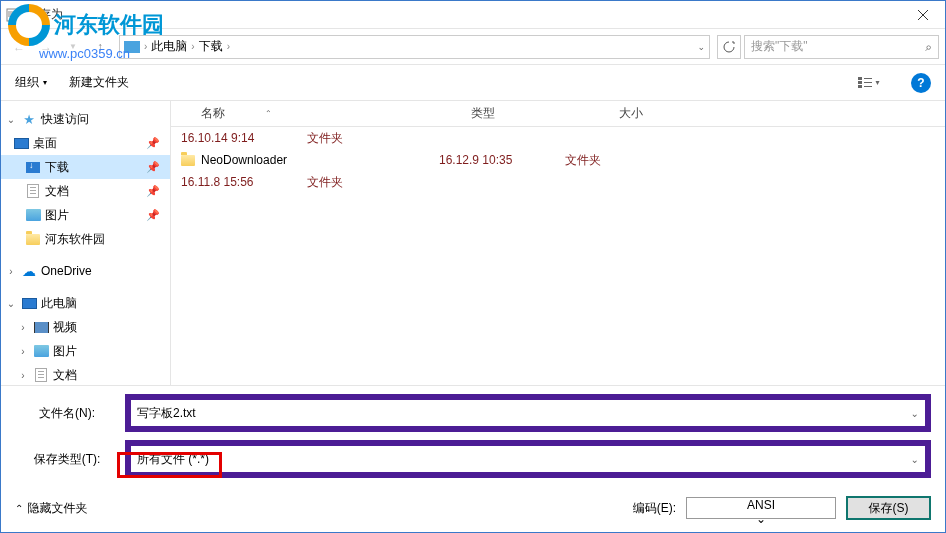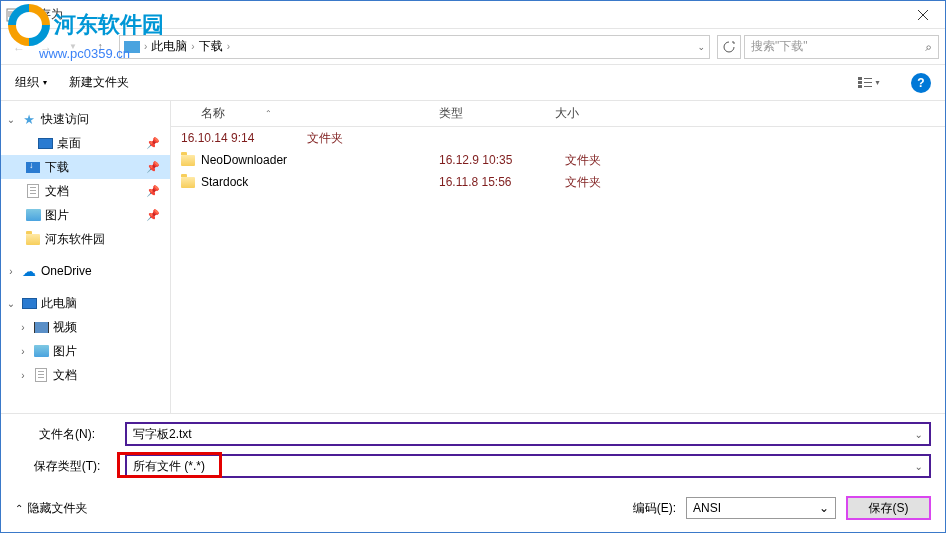--- a/index.html
+++ b/index.html
@@ -42,42 +42,42 @@
 .pic-ico{width:15px;height:12px;background:linear-gradient(#7ec8e3,#4aa3df);border-radius:1px;}
 .doc-ico{width:12px;height:14px;background:#fff;border:1px solid #aaa;position:relative;}
 .doc-ico::after{content:"";position:absolute;top:2px;left:2px;right:2px;height:1px;background:#aaa;box-shadow:0 3px 0 #aaa,0 6px 0 #aaa;}
 .vid-ico{width:15px;height:11px;background:#333;position:relative;}
 .vid-ico::after{content:"";position:absolute;left:1px;right:1px;top:0;bottom:0;background:#5a8fc7;}
 .cloud-ico{color:#0078d7;font-size:14px;}
 .star-ico{color:#4aa3df;font-size:13px;}
 .dl-ico{width:14px;height:11px;background:#2a7bd1;position:relative;}
 .dl-ico::after{content:"↓";position:absolute;color:#fff;font-size:9px;left:3px;top:-2px;}
 .filelist{flex:1;overflow:auto;position:relative;}
-.filehead{display:flex;height:26px;align-items:center;border-bottom:1px solid #e5e5e5;color:#444;position:sticky;top:0;background:#fff;}
+.filehead{display:flex;height:26px;align-items:center;border-bottom:1px solid #e5e5e5;color:#444;position:sticky;top:0;background:#fff;gap:32px;}
 .filehead .col{padding:0 10px;border-right:1px solid transparent;}
 .c-name{width:258px;display:flex;align-items:center;}
 .c-date{width:126px;}
 .c-type{width:116px;}
 .c-size{width:80px;}
 .filerow{display:flex;height:22px;align-items:center;cursor:pointer;}
 .filerow .c-name{display:flex;align-items:center;gap:6px;padding-left:10px;}
 .filerow .c-date,.filerow .c-type,.filerow .c-size{padding:0 10px;color:#7f1d1d;}
 .bottom{border-top:1px solid #e5e5e5;padding:8px 14px 12px;}
 .formrow{display:flex;align-items:center;margin-bottom:8px;}
 .formrow label{width:110px;text-align:center;padding-right:6px;}
-.formrow .field{flex:1;height:24px;border:2px solid #4c1d95;padding:0 6px;display:flex;align-items:center;background:#fff;justify-content:space-between;}
+.formrow .field{flex:1;height:38px;border:6px solid #4c1d95;padding:0 6px;display:flex;align-items:center;background:#fff;justify-content:space-between;}
 .formrow .combodrop{color:#666;font-size:10px;}
 .highlight-box{border:3px solid #e30000;position:absolute;left:117px;top:452px;width:105px;height:26px;z-index:5;pointer-events:none;}
 .footer{display:flex;align-items:center;gap:10px;margin-top:18px;}
 .footer .hide{cursor:pointer;display:flex;align-items:center;gap:4px;}
 .footer .sp{flex:1;}
 .footer label{}
-.footer .enc{width:150px;height:22px;border:1px solid #999;padding:0 6px;display:flex;align-items:center;justify-content:space-between;}
+.footer .enc{width:150px;height:22px;border:1px solid #999;padding:0 6px;display:flex;align-items:center;justify-content:space-between;flex-direction:column;}
 .btn{width:85px;height:24px;border:1px solid #999;background:#e1e1e1;cursor:pointer;display:flex;align-items:center;justify-content:center;}
-.btn.primary{border:2px solid #d946ef;}
+.btn.primary{border:2px solid #0f766e;}
 .arrow-sort{font-size:8px;color:#666;margin-left:40px;}
 </style>
 </head>
 <body>
 
 <div class="window">
 
   <div class="watermark">
     <div class="logo">
       <div class="ring"></div>
@@ -150,21 +150,21 @@
     <div class="help">?</div>
   </div>
 
   <div class="mainarea">
     <div class="tree">
       <div class="treeitem" style="padding-left:4px">
         <span class="arrow">⌄</span>
         <span class="ico star-ico">★</span>
         <span>快速访问</span>
       </div>
-      <div class="treeitem" style="padding-left:36px">
+      <div class="treeitem" style="padding-left:12px">
         <span class="ico">
             <div class="mon-ico"></div>
           </span>
         <span>桌面</span>
         <span class="pin">📌</span>
       </div>
       <div class="treeitem selected" style="padding-left:24px">
         <span class="ico">
             <div class="dl-ico"></div>
           </span>
@@ -243,24 +243,20 @@
       </div>
       <div class="filerow">
         <div class="c-name">
             <div class="folder-ico"></div>
             <span>NeoDownloader</span>
           </div>
         <div class="c-date">16.12.9 10:35</div>
         <div class="c-type">文件夹</div>
       </div>
       <div class="filerow">
-        <div class="c-name">
-            <div class="folder-ico"></div>
-            <span>Stardock</span>
-          </div>
         <div class="c-date">16.11.8 15:56</div>
         <div class="c-type">文件夹</div>
       </div>
     </div>
   </div>
 
   <div class="bottom">
     <div class="formrow">
       <label>文件名(N):</label>
       <div class="field">

